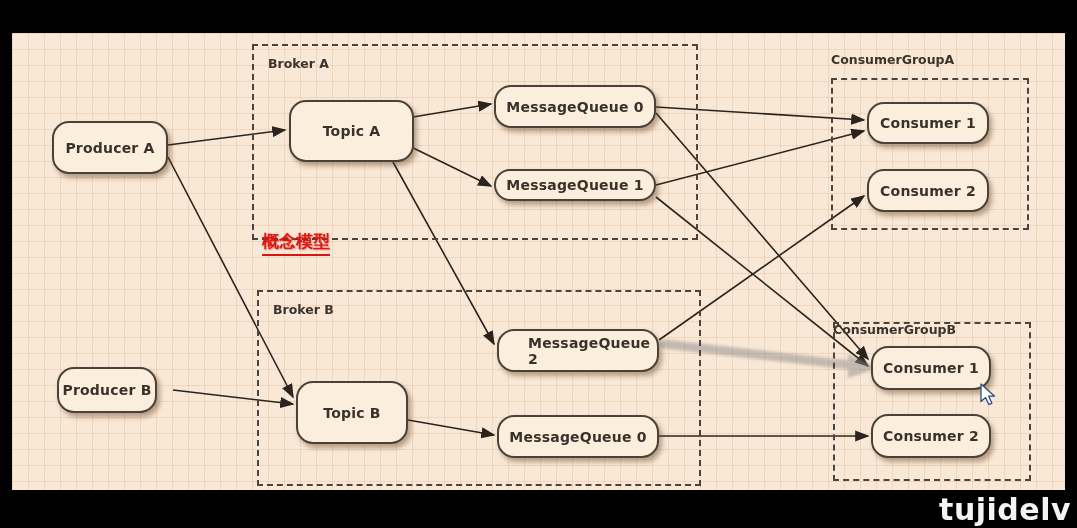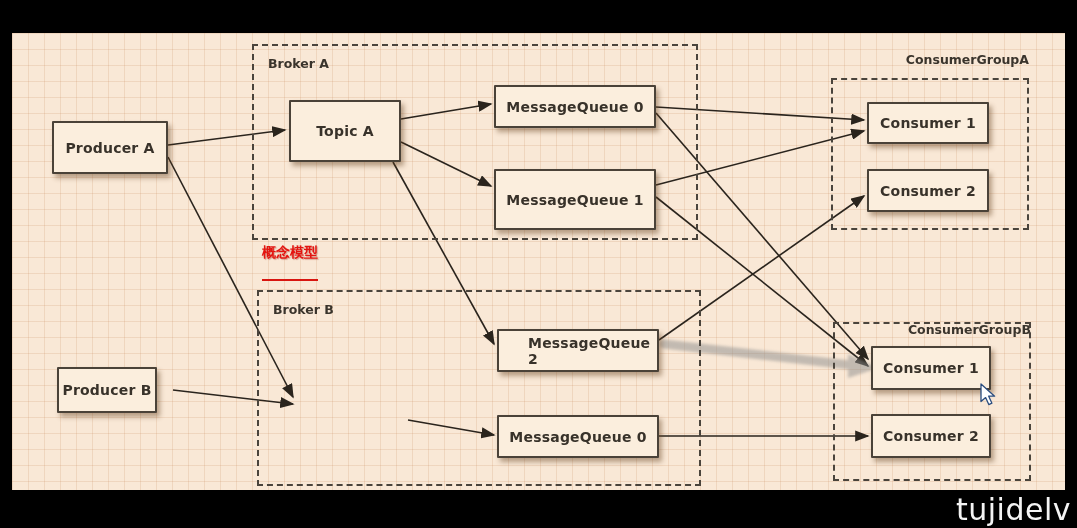--- a/index.html
+++ b/index.html
@@ -12,47 +12,47 @@
     position:absolute;left:12px;top:33px;width:1053px;height:457px;
     background-color:#f9e8d6;
     background-image:
       linear-gradient(rgba(205,150,105,.22) 1px, transparent 1px),
       linear-gradient(90deg, rgba(205,150,105,.22) 1px, transparent 1px);
     background-size:16px 16px;
   }
   .edges{position:absolute;left:0;top:0;width:1053px;height:457px;}
   .node{
     position:absolute;box-sizing:border-box;
-    border:2px solid #4a4238;border-radius:1px;
+    border:2px solid #4a4238;border-radius:17px;
     background:#fbeedd;
     box-shadow:3px 4px 5px rgba(101,67,33,.45);
     display:flex;align-items:center;justify-content:center;
     font-size:14px;font-weight:600;color:#38322a;letter-spacing:.2px;
   }
   .groupbox{
     position:absolute;box-sizing:border-box;
     border:2px dashed #4a443c;background:transparent;
   }
   .groupbox .inlabel{
     position:absolute;top:10px;left:14px;
     font-size:12.5px;font-weight:700;color:#3a342c;
   }
   .grouplabel{
-    position:absolute;text-align:right;
+    position:absolute;text-align:left;
     font-size:12.5px;font-weight:700;color:#3a342c;
   }
   .annotation{
-    position:absolute;left:250px;top:211px;
-    font-size:14px;font-weight:700;color:#e41410;
-    border-bottom:2px solid #d81510;padding-bottom:17px;
+    position:absolute;left:250px;top:197px;
+    font-size:17px;font-weight:700;color:#e41410;
+    border-bottom:2px solid #d81510;padding-bottom:1px;
     text-shadow:1px 1px 1px rgba(150,20,10,.35);
   }
   .watermark{
     position:absolute;right:6px;bottom:1px;
-    font-size:30px;font-weight:400;color:#f4f4f4;letter-spacing:.5px;
+    font-size:30px;font-weight:700;color:#f4f4f4;letter-spacing:.5px;
     text-shadow:2px 2px 2px rgba(0,0,0,.85),0 0 4px rgba(0,0,0,.6);
   }
   .cursor{position:absolute;left:968px;top:350px;}
 </style>
 </head>
 <body>
 
 <div class="stage">
 
   <svg class="edges" viewBox="0 0 1053 457" xmlns="http://www.w3.org/2000/svg">
@@ -97,24 +97,25 @@
 
   <div class="grouplabel" style="left:819px;top:19px;width:198px;">ConsumerGroupA</div>
   <div class="groupbox" style="left:819px;top:45px;width:198px;height:152px;"></div>
 
   <div class="grouplabel" style="left:821px;top:264px;width:198px;margin-top:25px;">ConsumerGroupB</div>
   <div class="groupbox" style="left:821px;top:289px;width:198px;height:159px;"></div>
 
   <div class="node" style="left:40px;top:88px;width:116px;height:53px;">Producer A</div>
   <div class="node" style="left:45px;top:334px;width:100px;height:46px;">Producer B</div>
 
-  <div class="node" style="left:277px;top:67px;width:112px;height:62px;">Topic A</div>
+  <div class="node" style="left:277px;top:67px;width:125px;height:62px;">Topic A</div>
+  <div class="node" style="left:284px;top:348px;width:112px;height:63px;">Topic B</div>
 
   <div class="node" style="left:482px;top:52px;width:162px;height:43px;">MessageQueue 0</div>
-  <div class="node" style="left:482px;top:136px;width:162px;height:61px;text-align:center;">MessageQueue 1</div>
+  <div class="node" style="left:482px;top:136px;width:162px;height:32px;text-align:center;">MessageQueue 1</div>
   <div class="node" style="left:485px;top:296px;width:162px;height:43px;padding-left:29px;">MessageQueue 2</div>
   <div class="node" style="left:485px;top:382px;width:162px;height:43px;">MessageQueue 0</div>
 
   <div class="node" style="left:855px;top:69px;width:122px;height:42px;">Consumer 1</div>
   <div class="node" style="left:855px;top:136px;width:122px;height:43px;">Consumer 2</div>
   <div class="node" style="left:859px;top:313px;width:120px;height:44px;">Consumer 1</div>
   <div class="node" style="left:859px;top:381px;width:120px;height:44px;">Consumer 2</div>
 
   <div class="annotation">概念模型</div>
 

